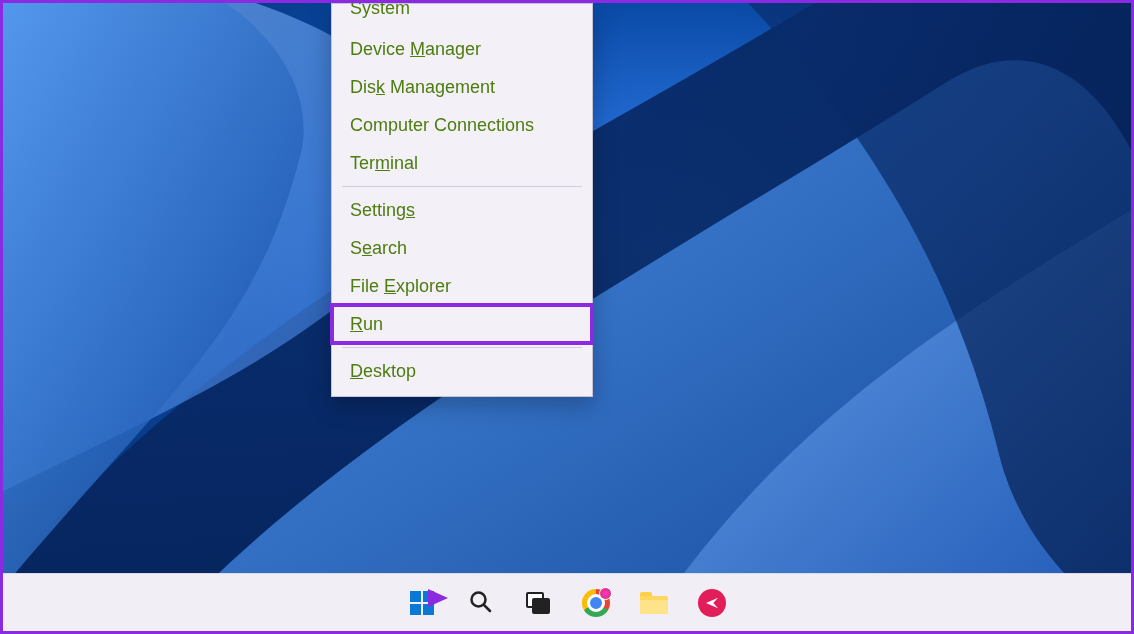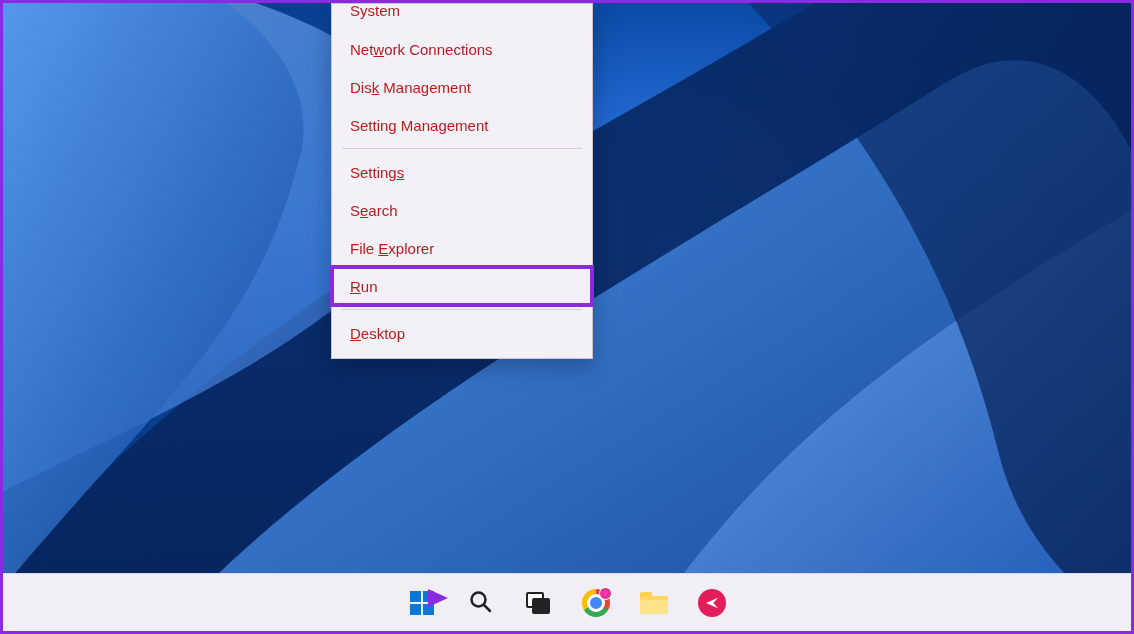--- a/index.html
+++ b/index.html
@@ -69,22 +69,22 @@
   .context-menu {
     position: absolute;
     left: 328px;
     top: 0;
     width: 262px;
     background: #f3f1f7;
     border: 1px solid #c9c3d6;
     box-shadow: 0 8px 22px rgba(0,0,0,0.25);
     padding-bottom: 6px;
     z-index: 10;
-    font-size: 15px;
-    color: #b91c1c;
+    font-size: 18px;
+    color: #4d7c0f;
   }
   .menu-item {
     height: 38px;
     display: flex;
     align-items: center;
     padding: 0 18px;
     cursor: default;
     position: relative;
   }
   .menu-item.partial-top { height: 26px; align-items: flex-end; padding-bottom: 8px; }
@@ -152,27 +152,30 @@
     <path d="M -50 650 C 150 400, 250 350, 300 150 C 320 50, 200 -50, 50 -50 L -50 -50 Z" fill="url(#fold1)" opacity="0.8"></path>
     <path d="M 700 -50 C 850 100, 950 250, 1000 450 C 1030 580, 1150 650, 1200 650 L 1200 -50 Z" fill="url(#fold3)" opacity="0.7"></path>
   </svg>
 </div>
 
 <div class="context-menu" id="ctx">
     <div class="menu-item partial-top">
       <span class="label-wrap"><span>System</span></span>
     </div>
     <div class="menu-item">
-      <span class="label-wrap"><span>Net<span class="underline-char">w</span>ork Connections</span></span>
+      <span class="label-wrap"><span>Device <span class="underline-char">M</span>anager</span></span>
     </div>
     <div class="menu-item">
       <span class="label-wrap"><span>Dis<span class="underline-char">k</span> Management</span></span>
     </div>
     <div class="menu-item">
-      <span class="label-wrap"><span>Setting Management</span></span>
+      <span class="label-wrap"><span>Computer Connections</span></span>
+    </div>
+    <div class="menu-item">
+      <span class="label-wrap"><span>Ter<span class="underline-char">m</span>inal</span></span>
     </div>
     <div class="menu-sep"></div>
     <div class="menu-item">
       <span class="label-wrap"><span>Setting<span class="underline-char">s</span></span></span>
     </div>
     <div class="menu-item">
       <span class="label-wrap"><span>S<span class="underline-char">e</span>arch</span></span>
     </div>
     <div class="menu-item">
       <span class="label-wrap"><span>File <span class="underline-char">E</span>xplorer</span></span>

